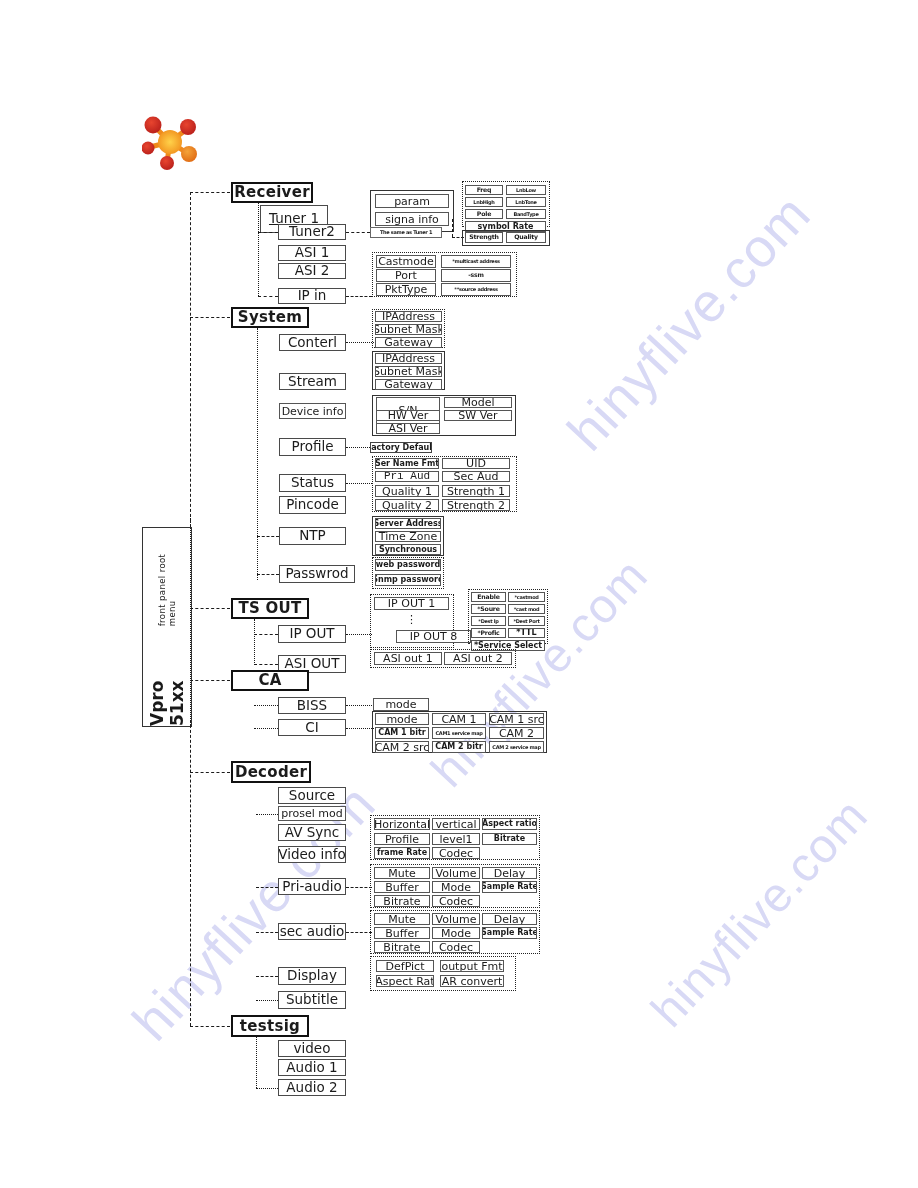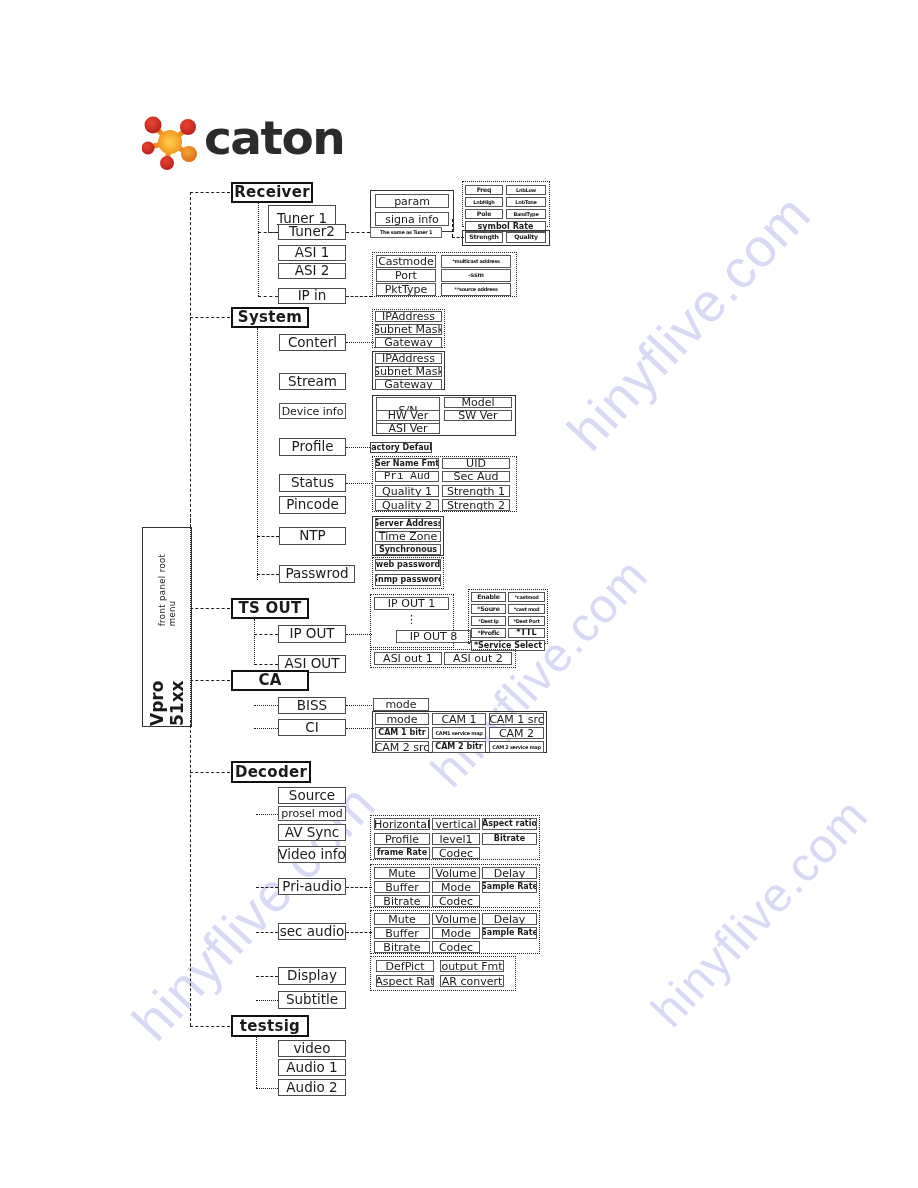--- a/index.html
+++ b/index.html
@@ -84,42 +84,41 @@
           <path d="M28 28 L8 33"></path>
       </g>
       <circle cx="28" cy="28" r="12" fill="url(#g1)"></circle>
       <circle cx="11" cy="11" r="8.5" fill="url(#g2)"></circle>
       <circle cx="46" cy="13" r="8" fill="url(#g2)"></circle>
       <circle cx="47" cy="40" r="8" fill="url(#g3)"></circle>
       <circle cx="25" cy="49" r="7" fill="url(#g2)"></circle>
       <circle cx="6" cy="34" r="6.5" fill="url(#g2)"></circle>
     </svg>
   </div>
-  <div class="word">caton</div>
 </div>
 
 <div id="rootnode">
   <div class="rtxt">
     <span class="r1">Vpro 51xx</span>
     <span class="r2">front  panel  root  menu</span>
   </div>
 </div>
 <div class="dot-v" style="left:190px;top:515px;height:210px;"></div>
 
 <div id="diagram">
 
   <div class="dash-v" style="left:190px;top:192px;height:335px;"></div>
   <div class="dash-v" style="left:190px;top:720px;height:306px;"></div>
 
   <div class="dash-h" style="left:190px;top:192px;width:40px;"></div>
   <div class="node lvl1" style="left:231px;top:182px;width:82px;height:21px;">Receiver</div>
   <div class="dot-v" style="left:258px;top:203px;height:93px;"></div>
 
   <div class="hl" style="left:258px;top:213px;width:20px;"></div>
-  <div class="node lvl2" style="left:268px;top:205px;width:68px;height:28px;text-decoration:underline;">Tuner 1</div>
+  <div class="node lvl2" style="left:260px;top:205px;width:68px;height:28px;text-decoration:underline;">Tuner 1</div>
   <div class="dash-h" style="left:258px;top:232px;width:20px;"></div>
   <div class="node lvl2" style="left:278px;top:224px;width:68px;height:16px;">Tuner2</div>
   <div class="hl" style="left:258px;top:253px;width:20px;"></div>
   <div class="node lvl2" style="left:278px;top:245px;width:68px;height:16px;">ASI 1</div>
   <div class="hl" style="left:258px;top:271px;width:20px;"></div>
   <div class="node lvl2" style="left:278px;top:263px;width:68px;height:16px;">ASI 2</div>
   <div class="dash-h" style="left:258px;top:296px;width:20px;"></div>
   <div class="node lvl2" style="left:278px;top:288px;width:68px;height:16px;">IP  in</div>
 
   <div class="hl" style="left:346px;top:213px;width:24px;"></div>

